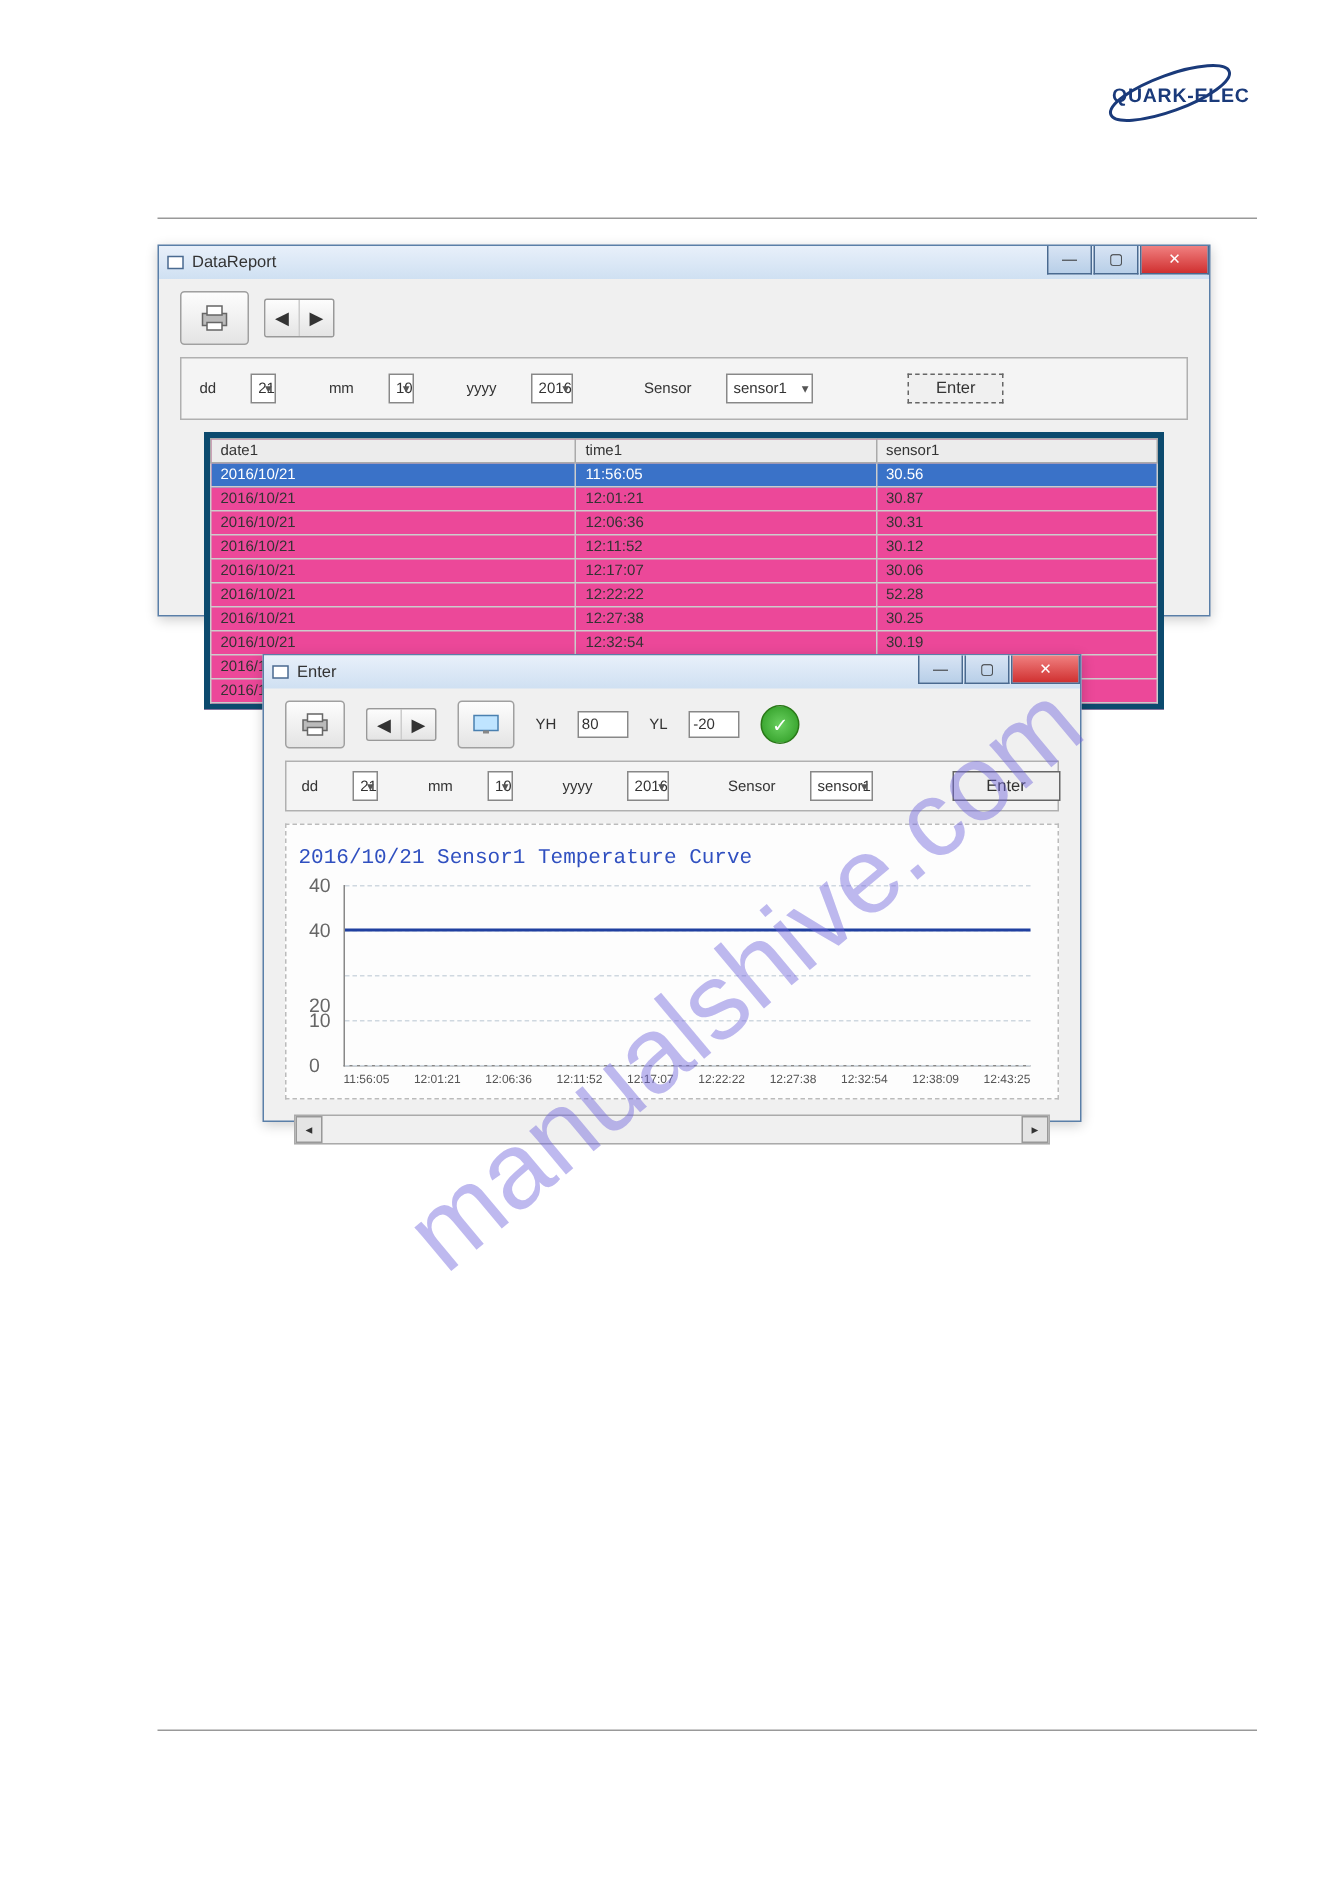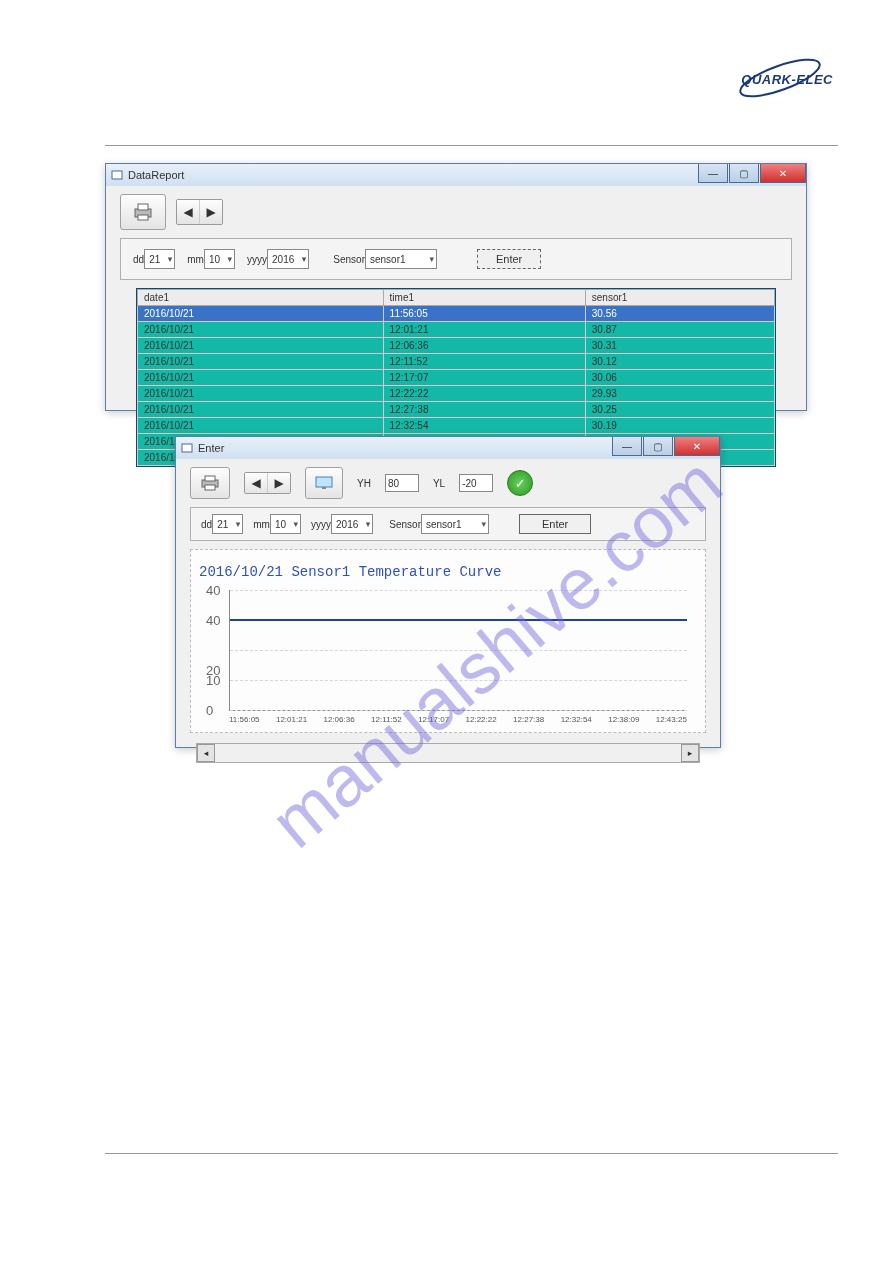--- a/index.html
+++ b/index.html
@@ -1,38 +1,38 @@
 <!DOCTYPE html>
 <html><head>
 <meta charset="utf-8">
 <style>
 html,body{margin:0;padding:0;background:#fff;font-family:Tahoma,Arial,sans-serif;font-size:11px;color:#333}
 .page{width:893px;height:1263px;position:relative;background:#fff}
-.logo{position:absolute;top:72px;right:60px;font-family:Arial,sans-serif;font-weight:bold;font-style:italic;font-size:13px;color:#1a3a7a;letter-spacing:0.5px}
+.logo{position:absolute;top:56px;right:60px;font-family:Arial,sans-serif;font-weight:bold;font-size:13px;color:#1a3a7a;letter-spacing:0.5px}
 .logo svg{position:absolute;top:-18px;left:-8px}
 .hr-top{position:absolute;top:145px;left:105px;right:55px;border-top:1px solid #999}
 .hr-bottom{position:absolute;top:1153px;left:105px;right:55px;border-top:1px solid #999}
 .watermark{position:absolute;top:340px;left:140px;right:40px;bottom:300px;pointer-events:none;z-index:50;display:flex;align-items:center;justify-content:center}
 .watermark span{font-size:72px;font-weight:400;color:rgba(110,100,220,0.45);transform:rotate(-40deg);white-space:nowrap;font-family:Arial,sans-serif}
 .win{position:absolute;border:1px solid #5a7fa8;background:#f0f0f0;box-shadow:0 2px 8px rgba(0,0,0,0.2)}
 .titlebar{height:22px;background:linear-gradient(#e8f0fa,#cfe0f2);display:flex;align-items:center;padding:0 4px;font-size:11px;color:#333;position:relative}
 .titlebar .icon{width:14px;height:14px;margin-right:4px;display:inline-flex;align-items:center;justify-content:center}
 .winbtns{position:absolute;right:0;top:0;display:flex;height:20px}
 .winbtn{width:28px;height:18px;margin-left:1px;border:1px solid #4a6a90;border-top:none;background:linear-gradient(#d8e4f4,#b8cfe8);display:flex;align-items:center;justify-content:center;font-size:10px;color:#333}
 .winbtn.close{background:linear-gradient(#f08080,#d03030);color:#fff;width:44px}
 .toolbar{padding:8px 14px;display:flex;align-items:center;gap:10px}
 .bigbtn{width:44px;height:34px;border:1px solid #a0a0a0;background:linear-gradient(#fdfdfd,#e4e4e4);border-radius:3px;display:flex;align-items:center;justify-content:center}
 .navbtns{display:flex;border:1px solid #999;border-radius:2px;overflow:hidden}
 .navbtn{width:22px;height:24px;background:linear-gradient(#fdfdfd,#e4e4e4);display:flex;align-items:center;justify-content:center;font-size:12px;border-right:1px solid #ccc}
 .navbtn:last-child{border-right:none}
-.filterbar{margin:0 14px 8px 14px;border:1px solid #b0b0b0;background:#f4f4f4;padding:10px 12px;display:flex;align-items:center;gap:0;font-size:11px}
-.dd{height:18px;border:1px solid #888;background:#fff;font-size:10px;padding:0 14px 0 4px;position:relative;display:inline-flex;align-items:center}
+.filterbar{margin:0 14px 8px 14px;border:1px solid #b0b0b0;background:#f4f4f4;padding:10px 12px;display:flex;align-items:center;gap:23px;font-size:11px}
+.dd{height:18px;border:1px solid #888;background:#fff;font-size:10px;padding:0 0 0 4px;position:relative;display:inline-flex;align-items:center}
 .dd::after{content:"▾";position:absolute;right:2px;font-size:9px;color:#555}
 .enterbtn{border:1px dashed #666;background:#f0f0f0;padding:3px 18px;font-size:11px;margin-left:40px}
-.tablewrap{margin:0 30px 12px 30px;border:1px solid #0c4a6e;background:#14b8a6}
+.tablewrap{margin:0 30px 12px 30px;border:4px solid #0c4a6e;background:#ec4899}
 table.data{width:100%;border-collapse:collapse;font-size:10px}
 table.data th{background:#ececec;border:1px solid #aaa;text-align:left;padding:2px 6px;font-weight:normal}
 table.data td{border:1px solid #ccc;padding:2px 6px}
 table.data tr.sel td{background:#3a72c8;color:#fff}
 .chartarea{margin:6px 14px;border:1px dashed #bbb;background:#fdfdfd;padding:8px}
 .charttitle{color:#3050c0;font-family:"Courier New",monospace;font-size:14px;padding:6px 0 10px 0}
 .plot{position:relative;height:120px;margin-left:30px;margin-right:10px;border-left:1px solid #888;border-bottom:1px solid #888}
 .gridline{position:absolute;left:0;right:0;border-top:1px dashed #cfd8e0}
 .ylab{position:absolute;left:-24px;font-size:13px;color:#666;transform:translateY(-50%)}
 .dataline{position:absolute;left:0;right:0;border-top:2px solid #2040a0}
@@ -131,21 +131,21 @@
               <td>30.12</td>
             </tr>
             <tr>
               <td>2016/10/21</td>
               <td>12:17:07</td>
               <td>30.06</td>
             </tr>
             <tr>
               <td>2016/10/21</td>
               <td>12:22:22</td>
-              <td>29.93</td>
+              <td>52.28</td>
             </tr>
             <tr>
               <td>2016/10/21</td>
               <td>12:27:38</td>
               <td>30.25</td>
             </tr>
             <tr>
               <td>2016/10/21</td>
               <td>12:32:54</td>
               <td>30.19</td>

